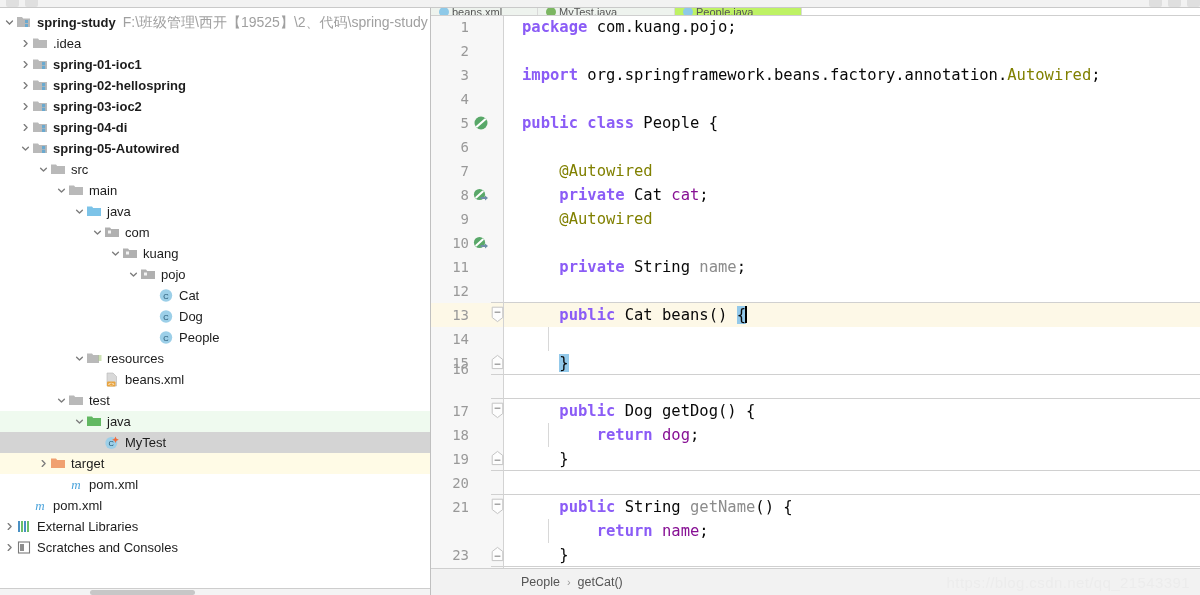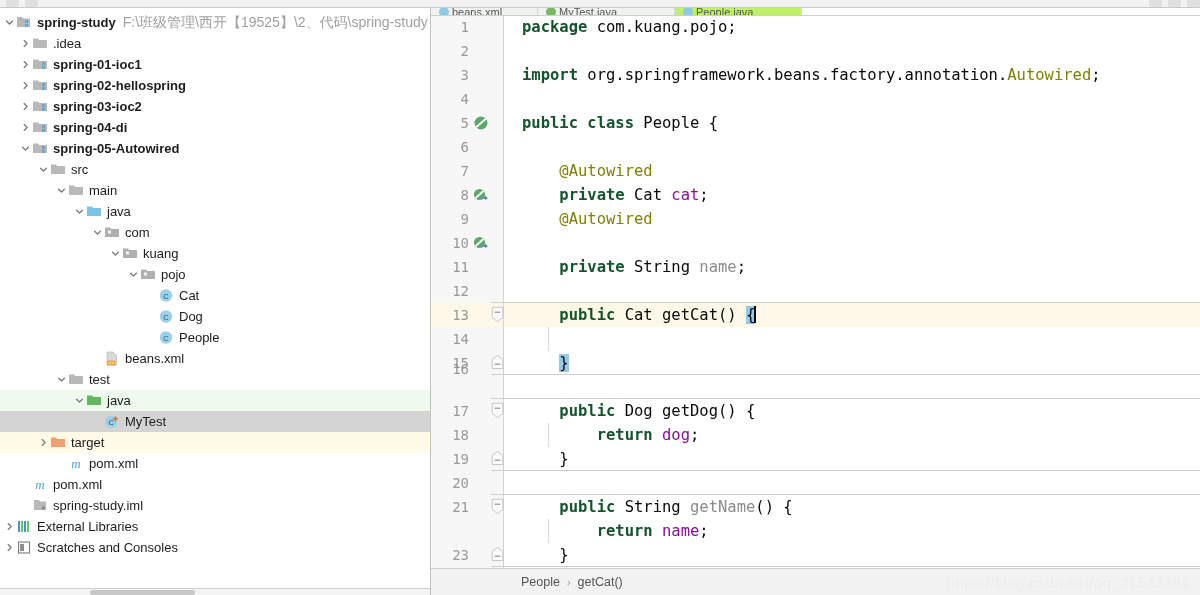--- a/index.html
+++ b/index.html
@@ -204,21 +204,21 @@
   }
   .code-line.current { background: #fdf8e7; }
   .sep-line {
     position: absolute;
     left: 0; right: 0;
     height: 1px;
     background: #d0d0d0;
   }
 
   
-  .kw   { color: #14532d; font-weight: bold; }
+  .kw   { color: #8b5cf6; font-weight: bold; }
   .ann  { color: #808000; }
   .fld  { color: #871094; }
   .gray { color: #8c8c8c; }
   .plain{ color: #080808; }
   .brace-hl { background: #93c9ea; }
   .caret {
     display: inline-block;
     width: 0; border-left: 2px solid #000;
     height: 17px; vertical-align: -3px;
     margin-left: -1px;
@@ -490,20 +490,36 @@
             <span class="arrow i8 none"></span>
             <span class="ico">
               <svg width="16" height="15" viewBox="0 0 16 15">
                 <circle cx="8" cy="7.5" r="6.2" fill="#9ccfe8"></circle>
                 <text x="8" y="10.6" font-size="7.5" text-anchor="middle" fill="#1c4f6b" font-family="Liberation Sans">C</text>
               </svg>
             </span>
             <span class="lbl">People</span>
           </div>
           <div class="tree-row">
+            <span class="arrow i4">
+              <svg width="9" height="9" viewBox="0 0 9 9">
+                <path d="M1.6 3.2 L4.5 6.1 L7.4 3.2" stroke="#7d7d7d" stroke-width="1.35" fill="none" stroke-linecap="round" stroke-linejoin="round"></path>
+              </svg>
+            </span>
+            <span class="ico">
+              <svg width="16" height="15" viewBox="0 0 16 15">
+                <path d="M1 2.5h5L7.2 4H13v8H1z" fill="#b9b9b9"></path>
+                <rect x="12.5" y="4.5" width="3" height="1" fill="#9bc46a"></rect>
+                <rect x="12.5" y="6.5" width="3" height="1" fill="#9bc46a"></rect>
+                <rect x="12.5" y="8.5" width="3" height="1" fill="#9bc46a"></rect>
+              </svg>
+            </span>
+            <span class="lbl">resources</span>
+          </div>
+          <div class="tree-row">
             <span class="arrow i5 none"></span>
             <span class="ico">
               <svg width="16" height="15" viewBox="0 0 16 15">
                 <path d="M3 1h6l3.5 3.5V14H3z" fill="#d9d9d9" stroke="#b5b5b5" stroke-width=".6"></path>
                 <rect x="3" y="9.5" width="8.5" height="5" rx="1" fill="#e8a33d"></rect>
                 <text x="7.2" y="13.5" font-size="5.5" text-anchor="middle" fill="#fff" font-family="Liberation Sans">&lt;&gt;</text>
               </svg>
             </span>
             <span class="lbl">beans.xml</span>
           </div>
@@ -567,30 +583,20 @@
             <span class="lbl">pom.xml</span>
           </div>
           <div class="tree-row">
             <span class="arrow i1 none"></span>
             <span class="ico">
               <svg width="16" height="15" viewBox="0 0 16 15">
                 <text x="8" y="12" font-size="13" text-anchor="middle" fill="#4aa3db" font-family="Liberation Serif" font-style="italic">m</text>
               </svg>
             </span>
             <span class="lbl">pom.xml</span>
-          </div>
-          <div class="tree-row">
-            <span class="arrow i1 none"></span>
-            <span class="ico">
-              <svg width="16" height="15" viewBox="0 0 16 15">
-                <path d="M2 2h5l1 1.4h6V12H2z" fill="#b9b9b9"></path>
-                <rect x="10" y="8.5" width="3" height="3" fill="#8a8a8a"></rect>
-              </svg>
-            </span>
-            <span class="lbl">spring-study.iml</span>
           </div>
           <div class="tree-row">
             <span class="arrow i0">
               <svg width="9" height="9" viewBox="0 0 9 9">
                 <path d="M3.2 1.6 L6.1 4.5 L3.2 7.4" stroke="#7d7d7d" stroke-width="1.35" fill="none" stroke-linecap="round" stroke-linejoin="round"></path>
               </svg>
             </span>
             <span class="ico">
               <svg width="16" height="15" viewBox="0 0 16 15">
                 <rect x="2" y="2" width="2" height="11" fill="#4a90c4"></rect>
@@ -716,21 +722,21 @@
             <div class="code-line" style="top: 47px;"><span class="kw">import</span><span class="plain"> org.springframework.beans.factory.annotation.</span><span class="ann">Autowired</span><span class="plain">;</span></div>
             <div class="code-line" style="top: 71px;"></div>
             <div class="code-line" style="top: 95px;"><span class="kw">public class</span><span class="plain"> People {</span></div>
             <div class="code-line" style="top: 119px;"></div>
             <div class="code-line" style="top: 143px;"><span class="ann">    @Autowired</span></div>
             <div class="code-line" style="top: 167px;"><span class="plain">    </span><span class="kw">private</span><span class="plain"> Cat </span><span class="fld">cat</span><span class="plain">;</span></div>
             <div class="code-line" style="top: 191px;"><span class="ann">    @Autowired</span></div>
             <div class="code-line" style="top: 239px;"><span class="plain">    </span><span class="kw">private</span><span class="plain"> String </span><span class="gray">name</span><span class="plain">;</span></div>
             <div class="code-line" style="top: 263px;"></div>
             <div class="sep-line" style="top: 286px;"></div>
-            <div class="code-line current" style="top: 287px;"><span class="plain">    </span><span class="kw">public</span><span class="plain"> Cat </span><span class="plain">getCat</span><span class="plain">() </span><span class="plain brace-hl">{</span><span class="caret"></span></div>
+            <div class="code-line current" style="top: 287px;"><span class="plain">    </span><span class="kw">public</span><span class="plain"> Cat </span><span class="plain">beans</span><span class="plain">() </span><span class="plain brace-hl">{</span><span class="caret"></span></div>
             <div class="code-line" style="top: 335px;"><span class="plain">    </span><span class="plain brace-hl">}</span></div>
             <div class="sep-line" style="top: 358px;"></div>
             <div class="code-line" style="top: 359px;"></div>
             <div class="sep-line" style="top: 382px;"></div>
             <div class="code-line" style="top: 383px;"><span class="plain">    </span><span class="kw">public</span><span class="plain"> Dog </span><span class="plain">getDog</span><span class="plain">() {</span></div>
             <div class="code-line" style="top: 407px;"><span class="plain">        </span><span class="kw">return</span><span class="plain"> </span><span class="fld">dog</span><span class="plain">;</span></div>
             <div class="code-line" style="top: 431px;"><span class="plain">    }</span></div>
             <div class="sep-line" style="top: 454px;"></div>
             <div class="code-line" style="top: 455px;"></div>
             <div class="sep-line" style="top: 478px;"></div>

